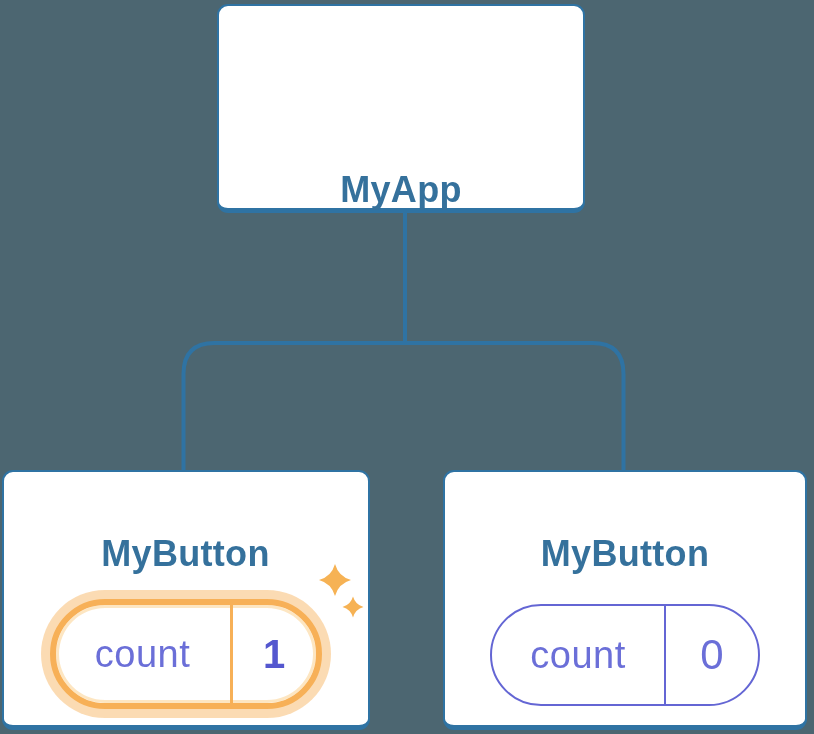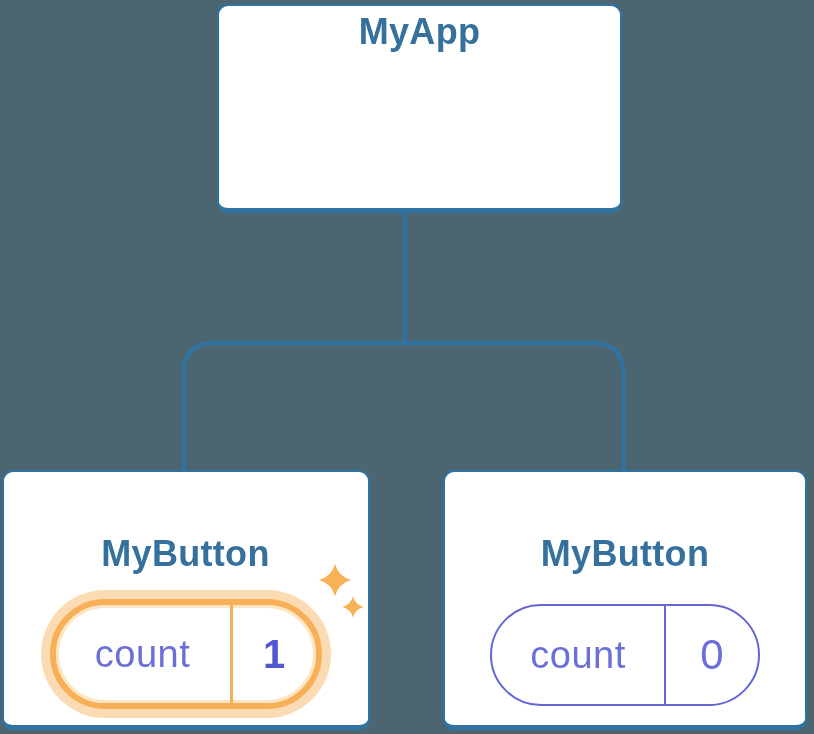--- a/index.html
+++ b/index.html
@@ -29,22 +29,22 @@
     border: 2.5px solid var(--tree-blue, #2f73a3);
     border-bottom-width: 5px;
     border-radius: 11px;
     box-sizing: border-box;
     display: flex;
     flex-direction: column;
     align-items: center;
   }
   .card-root {
     left: 217px; top: 4px;
-    width: 405px; height: 209px;
-    justify-content: flex-start;
+    width: 368px; height: 209px;
+    justify-content: flex-end;
   }
   .card-root .card-title { margin-top: 8px; }
   .card-child-left  { left: 1.5px; top: 470px; width: 368px; height: 260px; }
   .card-child-right { left: 443px;  top: 470px; width: 364px; height: 260px; }
 
   .card-title {
     font-size: 36px;
     line-height: 36px;
     font-weight: 700;
     letter-spacing: 0.3px;

